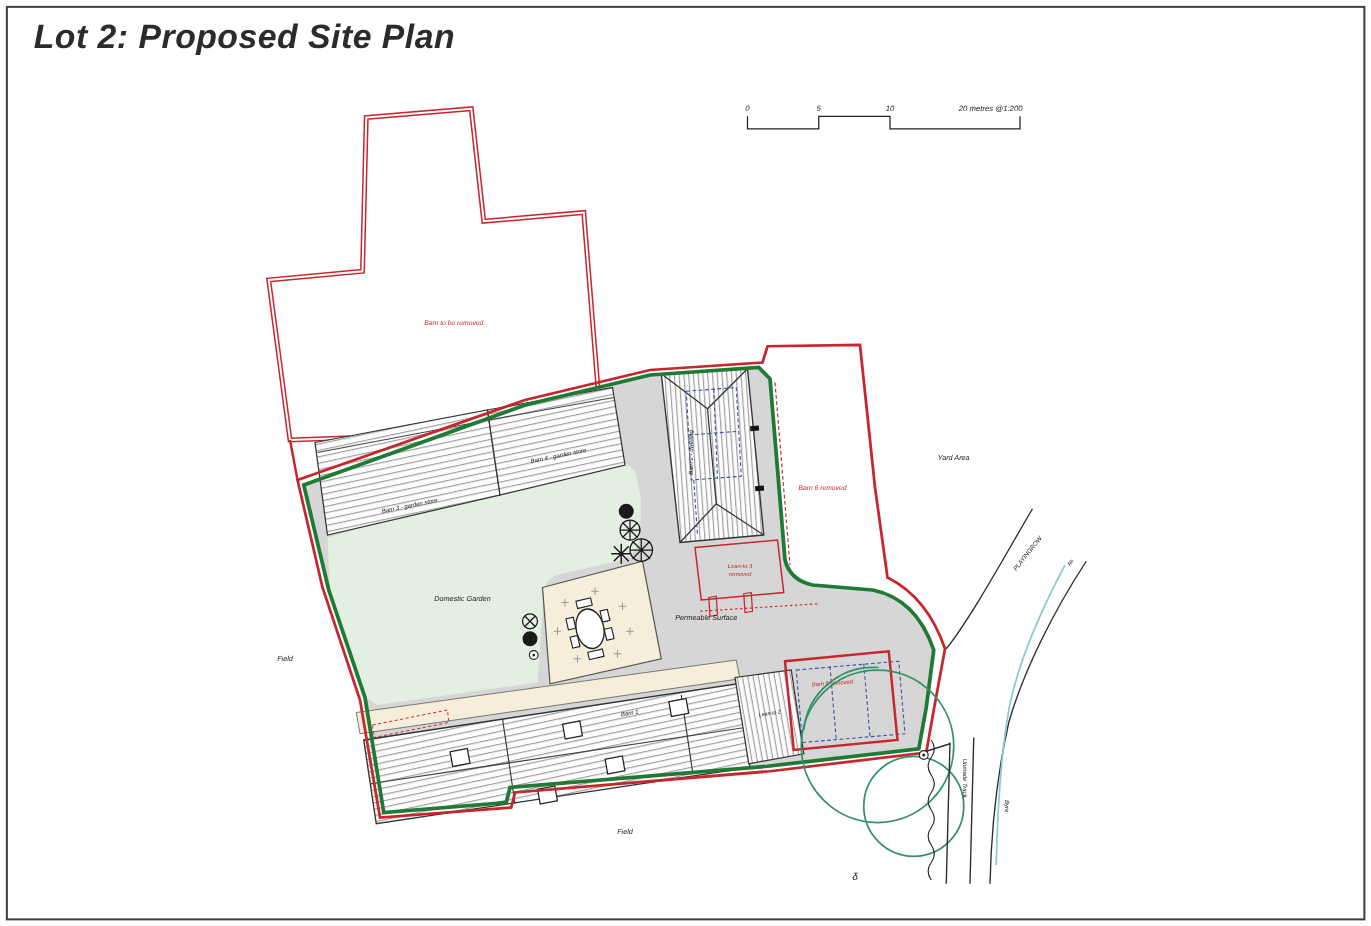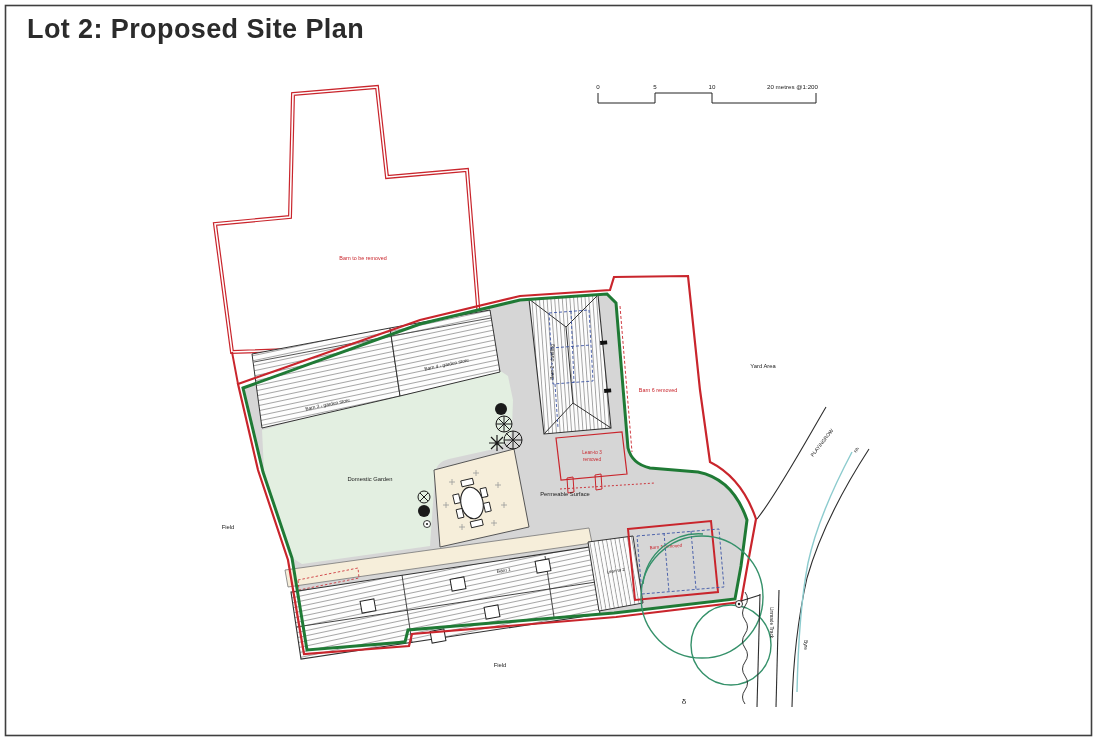--- a/index.html
+++ b/index.html
@@ -1,17 +1,17 @@
 <!DOCTYPE html>
 <html><head>
 <meta charset="utf-8">
 <style>
   html,body{margin:0;padding:0;background:#fff;}
   .page{position:relative;width:1097px;height:741px;background:#fff;overflow:hidden;
-        font-family:"Liberation Sans",sans-serif;}
+        font-family:"Liberation Sans",sans-serif;font-style:italic;}
   .title{position:absolute;left:27px;top:14px;font-size:27px;font-weight:700;
          color:#2b2b2b;letter-spacing:.4px;}
   svg{position:absolute;left:0;top:0;}
   svg text{font-family:"Liberation Sans",sans-serif;fill:#1a1a1a;}
   .lbl{font-size:5.8px;}
   .lbl-sm{font-size:4.8px;}
   .lbl-red{font-size:5.4px;fill:#c9252c;}
   .lbl-red-sm{font-size:4.6px;fill:#c9252c;}
   .scale-num{font-size:6.2px;}
 </style>

